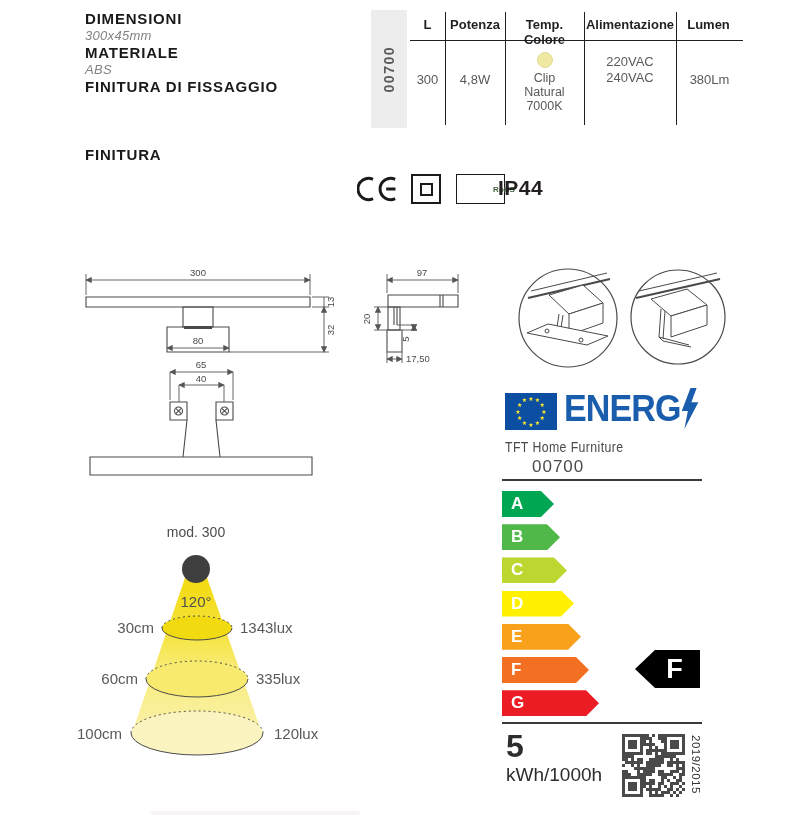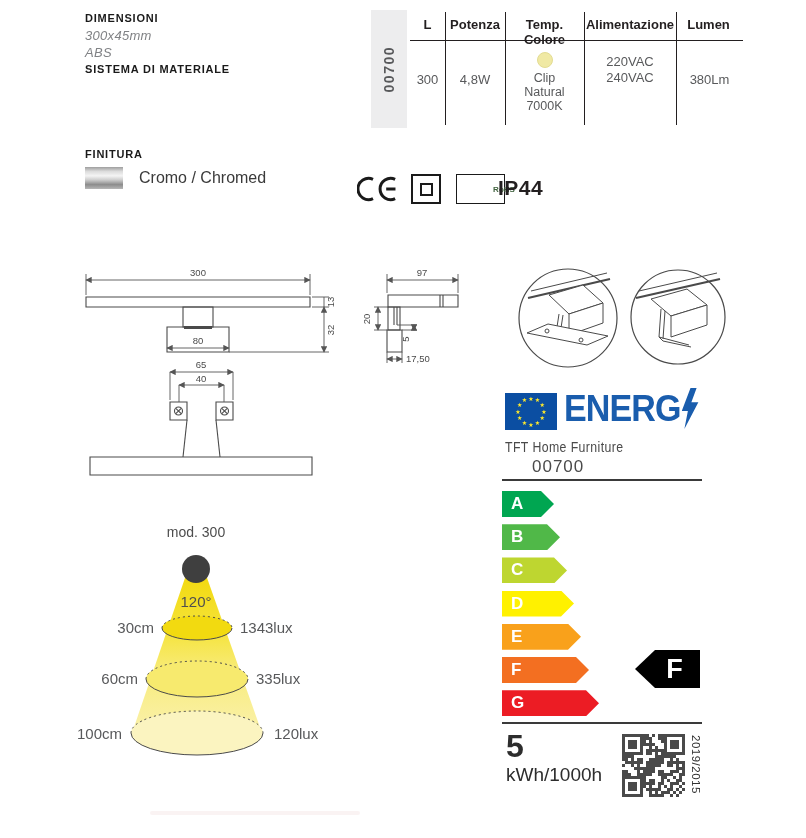--- a/index.html
+++ b/index.html
@@ -2,21 +2,21 @@
 <html><head>
 <meta charset="utf-8">
 <style>
   * { margin:0; padding:0; box-sizing:border-box; }
   html,body { background:#ffffff; }
   body { font-family:"Liberation Sans", sans-serif; color:#231f20; }
   #page { position:relative; width:806px; height:838px; background:#fff; overflow:hidden; }
 
   
   .specs { position:absolute; left:85px; top:10px; }
-  .spec-label { font-size:11px; font-weight:bold; letter-spacing:.8px; color:#1a1a1a; line-height:17px; }
+  .spec-label { font-size:15px; font-weight:bold; letter-spacing:.8px; color:#1a1a1a; line-height:17px; }
   .spec-value { font-size:13px; font-style:italic; color:#808285; line-height:17px; letter-spacing:.3px; }
   .finish { position:absolute; left:85px; top:146px; }
   .finish-row { position:absolute; left:85px; top:167px; display:flex; align-items:center; }
   .chrome-swatch { width:38px; height:22px;
     background:linear-gradient(180deg,#9e9e9e 0%,#dcdcdc 20%,#f4f4f4 40%,#cfcfcf 58%,#8c8c8c 80%,#b7b7b7 100%); }
   .finish-name { margin-left:16px; font-size:16px; color:#3a3a3a; }
 
   
   .ptable { position:absolute; left:371px; top:10px; width:372px; height:118px; font-size:13px; }
   .model-box { position:absolute; left:0; top:0; width:36px; height:118px; background:#ededee; display:flex; align-items:center; justify-content:center; }
@@ -75,28 +75,25 @@
   .scan-artifact { position:absolute; left:150px; top:811px; width:210px; height:4px; background:#d89a9a; opacity:.12; border-radius:2px; }
 </style>
 </head>
 <body>
 
 <div id="page">
 
   <div class="specs">
     <div class="spec-label">DIMENSIONI</div>
     <div class="spec-value">300x45mm</div>
+    <div class="spec-label">MATERIALE</div>
     <div class="spec-value">ABS</div>
-    <div class="spec-label">SISTEMA DI MATERIALE</div>
+    <div class="spec-label">FINITURA DI FISSAGGIO</div>
   </div>
   <div class="finish spec-label">FINITURA</div>
-  <div class="finish-row">
-    <div class="chrome-swatch"></div>
-    <div class="finish-name">Cromo / Chromed</div>
-  </div>
 
   <div class="ptable">
     <div class="model-box">
         <span>00700</span>
       </div>
     <div class="vsep" style="left:74px"></div>
     <div class="vsep" style="left:134px"></div>
     <div class="vsep" style="left:213px"></div>
     <div class="vsep" style="left:305px"></div>
     <div class="hline"></div>

